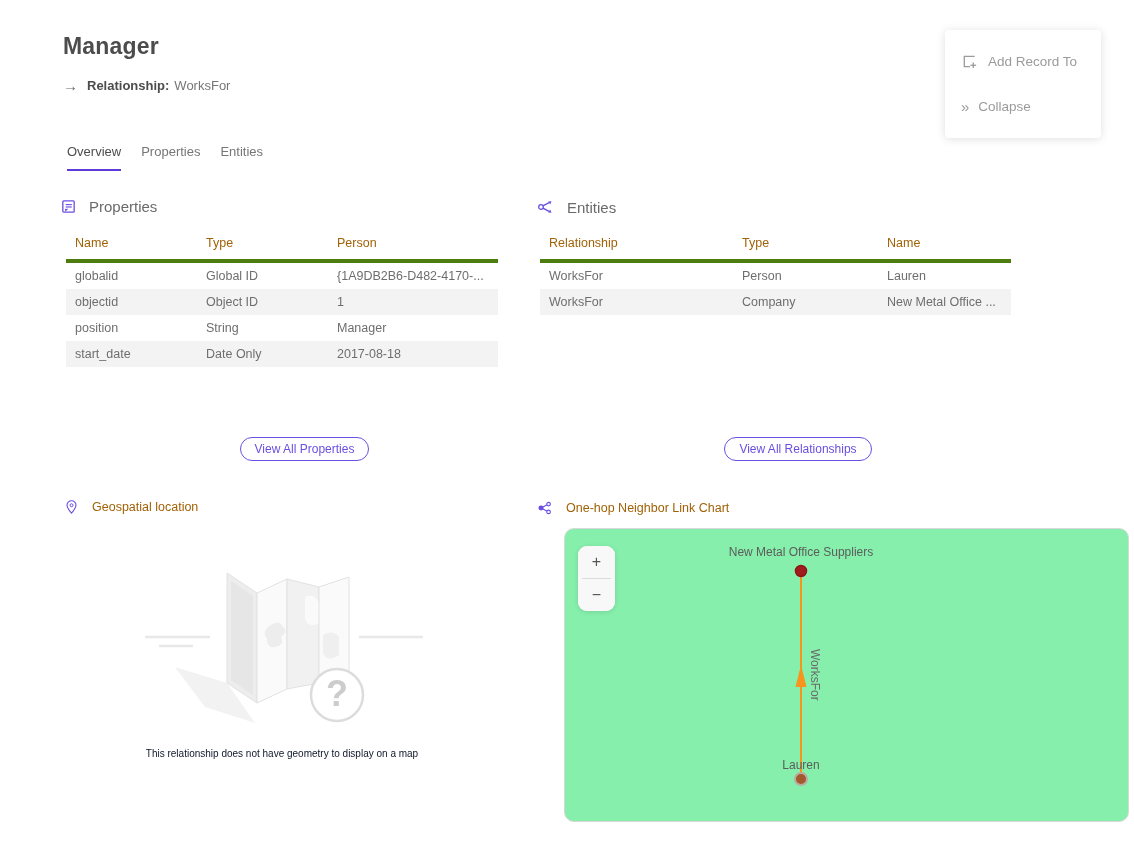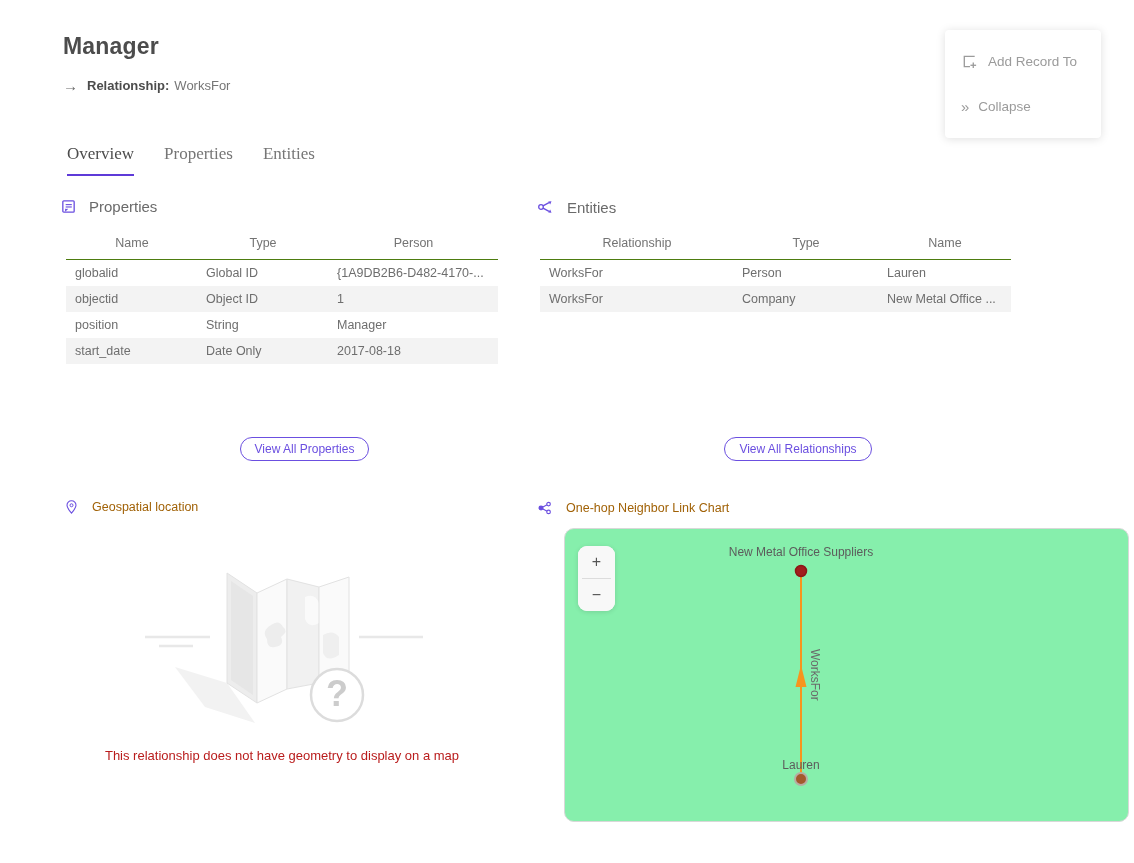--- a/index.html
+++ b/index.html
@@ -42,23 +42,22 @@
     padding: 14px 16px;
     font-size: 13.5px; color: #9b9b9b;
     cursor: pointer;
   }
   .menu-item svg, .menu-item .glyph { flex: 0 0 auto; }
   .glyph-chevrons { font-size: 15px; color: #9b9b9b; letter-spacing: -1px; }
 
   
   .tabs {
     position: absolute; left: 67px; top: 144px;
-    display: flex; gap: 30px;
-    font-size: 17px;
-    font-family: Liberation Serif, serif;
+    display: flex; gap: 20px;
+    font-size: 13px;
   }
   .tab {
     padding-bottom: 10px; color: #767676; cursor: pointer;
     border-bottom: 2px solid transparent;
   }
   .tab.active {
     color: #4c4c4c;
     border-bottom: 2px solid #5e3ad8;
   }
 
@@ -75,23 +74,23 @@
   }
 
   
   .data-table {
     position: absolute;
     border-collapse: collapse;
     font-size: 12.5px;
     table-layout: fixed;
   }
   .data-table th {
-    text-align: center; font-weight: normal; color: #737373;
+    text-align: left; font-weight: normal; color: #a16207;
     padding: 7px 8px 9px 9px;
-    border-bottom: 1px solid #4d7c0f;
+    border-bottom: 4px solid #4d7c0f;
   }
   .data-table td {
     color: #6e6e6e;
     padding: 6px 8px 6px 9px;
     white-space: nowrap; overflow: hidden; text-overflow: ellipsis;
   }
   .data-table tbody tr:nth-child(even) { background: #f3f3f3; }
   .cell-link { color: #6b4fe0; cursor: pointer; }
 
   
@@ -107,21 +106,21 @@
     margin-left: 45px;
   }
 
   
   .map-wrap {
     position: absolute; left: 66px; top: 545px; width: 432px;
     text-align: center;
   }
   .empty-msg {
     position: absolute; left: 46px; top: 748px; width: 472px;
-    text-align: center; font-size: 13px; color: #b91c1c;
+    text-align: center; font-size: 10px; color: #0f172a;
   }
 
   
   .chart-panel {
     position: absolute; left: 564px; top: 528px;
     width: 565px; height: 294px;
     border: 1px solid #d8d8d8; border-radius: 10px;
     background: #86efac;
   }
   .zoom-control {

